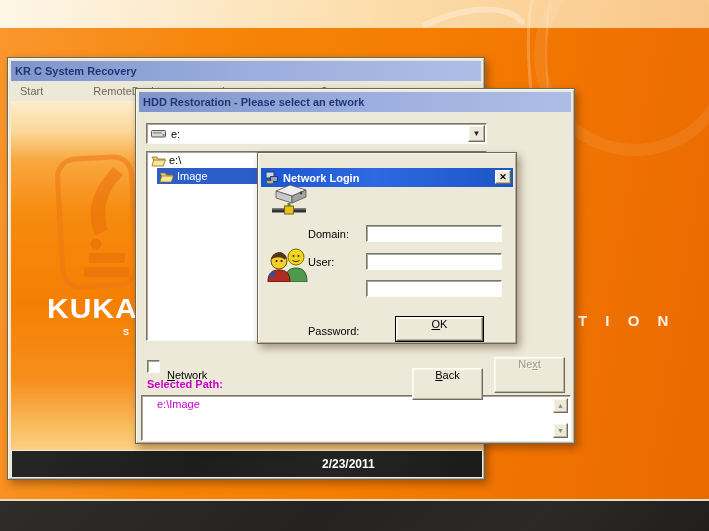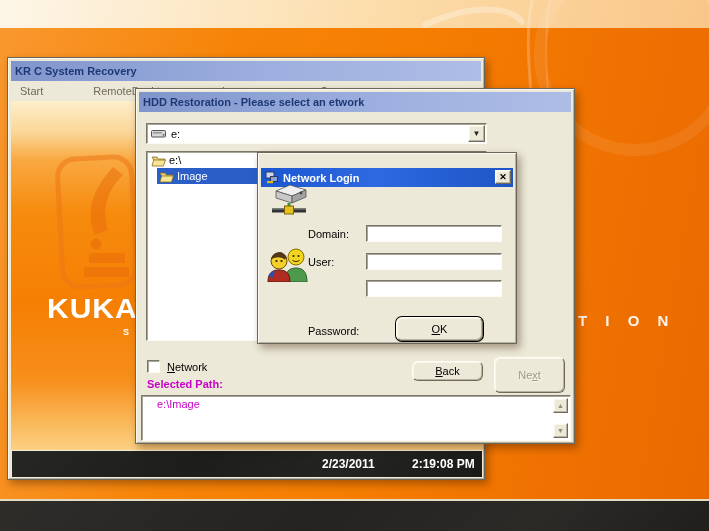--- a/index.html
+++ b/index.html
@@ -22,22 +22,22 @@
   .win { position:absolute; background:#ece9d8; border:1px solid #6b675b;
     box-shadow: inset 1px 1px 0 #fbf8ee, inset -1px -1px 0 #b5b1a2, 3px 4px 8px rgba(60,25,0,.4); }
   .titlebar { position:absolute; left:3px; top:3px; right:3px; height:20px;
     display:flex; align-items:center; padding:0 4px; font-weight:bold; overflow:hidden; }
   .tb-inactive { background:linear-gradient(90deg,#8095cb,#9dafdf 55%,#aebde6); color:#1e3876; }
   .tb-active   { background:linear-gradient(90deg,#1a56cf,#2e69e2 45%,#1d55c4); color:#ffffff;margin-top:12px; }
   .raised { background:#ece9d8; border:1px solid; border-color:#fffef4 #6f6a5a #6f6a5a #fffef4;
     box-shadow: inset -1px -1px 0 #b9b5a5, inset 1px 1px 0 #f8f5ea; }
   .sunken { background:#fff; border:1px solid; border-color:#7a766a #fdfbf2 #fdfbf2 #7a766a;
     box-shadow: inset 1px 1px 0 #a9a598; }
-  .btn { position:absolute; display:flex; align-items:center; justify-content:center;
-    color:#000; cursor:default;border-radius:6px; }
+  .btn { position:absolute; display:flex; align-items:flex-start; justify-content:center;
+    color:#000; cursor:default; }
   .btn-default { box-shadow: inset -1px -1px 0 #b9b5a5, inset 1px 1px 0 #f8f5ea, 0 0 0 1px #000; }
   .btn-disabled { color:#9d998a; text-shadow:1px 1px 0 #fbf9ef; }
   .accel { text-decoration:underline; }
   
   #recovery { left:7px; top:57px; width:478px; height:423px; }
   #recovery .menubar { position:absolute; left:3px; top:23px; right:3px; height:20px;
     background:#ece9d8; display:flex; align-items:center; color:#6e695a;gap:32px; }
   #recovery .menubar span { padding:0 9px; }
   #recovery .client { position:absolute; left:3px; top:43px; width:472px; height:349px; overflow:hidden;
     background:linear-gradient(180deg,#fdeecb 0%,#fbd697 9%,#f9a840 17%,#f68b0e 32%,#f57f03 58%,#f78f1c 80%,#fabb5e 93%,#fcd084 100%); }
@@ -56,26 +56,26 @@
   .combo { position:absolute; left:10px; top:34px; width:341px; height:21px;
     display:flex; align-items:center; padding-left:4px; }
   .combo-text { margin-left:4px; }
   .combo-btn { position:absolute; right:1px; top:1px; width:17px; height:17px;
     display:flex; align-items:center; justify-content:center; font-size:8px; color:#222; }
   .listbox { position:absolute; left:10px; top:62px; width:341px; height:190px; overflow:hidden; }
   .lrow { height:16px; display:flex; align-items:center; gap:3px; padding-left:4px; white-space:nowrap; }
   .lrow.indent { margin-left:10px; padding-left:2px; }
   .lrow.selected { background:#2b5fc7; color:#fff; }
   .checkbox { position:absolute; left:11px; top:271px; width:13px; height:13px; }
-  .checkbox-label { position:absolute; left:31px; top:272px; color:#000; }
+  .checkbox-label { position:absolute; left:31px; top:280px; color:#000; }
   .selpath-label { position:absolute; left:11px; top:289px; font-weight:bold; }
   .pathbox { position:absolute; left:5px; top:306px; width:430px; height:46px; padding:2px 20px 2px 15px; }
   .scrollbtn { position:absolute; width:15px; height:15px; display:flex; align-items:center;
     justify-content:center; font-size:7px; color:#8f8b7d; }
-  #hdd .btn-back { left:276px; top:272px; width:71px; height:20px; }
+  #hdd .btn-back { left:276px; top:279px; width:71px; height:32px; }
   #hdd .btn-next { left:358px; top:268px; width:71px; height:36px; }
   
   #login { left:257px; top:152px; width:260px; height:192px; }
   #login .titlebar { height:19px; gap:4px; }
   .xbtn { position:absolute; right:2px; top:2px; width:16px; height:14px;
     display:flex; align-items:center; justify-content:center; font-size:9px; font-weight:bold; color:#000; }
   .fld-label { position:absolute; left:50px; color:#000; }
   .fld { position:absolute; left:108px; width:136px; height:17px; font-family:"Liberation Sans",sans-serif;
     font-size:11px; padding:1px 3px; outline:none; }
   #login .btn-ok { left:138px; top:164px; width:87px; height:24px; }
@@ -112,21 +112,20 @@
         <path d="M62 18 C 42 40, 34 62, 44 86 L 57 81 C 50 60, 57 40, 72 26 Z" fill="rgba(232,106,10,.5)"></path>
         <circle cx="45" cy="95" r="5.5" fill="rgba(232,106,10,.55)"></circle>
         <rect x="38" y="104" width="36" height="10" rx="2" fill="rgba(232,106,10,.5)"></rect>
         <rect x="33" y="118" width="45" height="10" rx="2" fill="rgba(232,106,10,.5)"></rect>
       </svg>
       <div class="kuka-logo">KUKA</div>
       <div class="kuka-tagline">S O</div>
     </div>
     <div class="taskbar">
       <span class="tb-date">2/23/2011</span>
-      <span class="tb-time">2:19:08 PM</span>
     </div>
   </div>
 
   <div id="hdd" class="win">
     <div class="titlebar tb-inactive">
       <span>HDD Restoration - Please select an etwork</span>
     </div>
 
     <div class="combo sunken">
       <svg width="16" height="11" viewBox="0 0 16 11">

